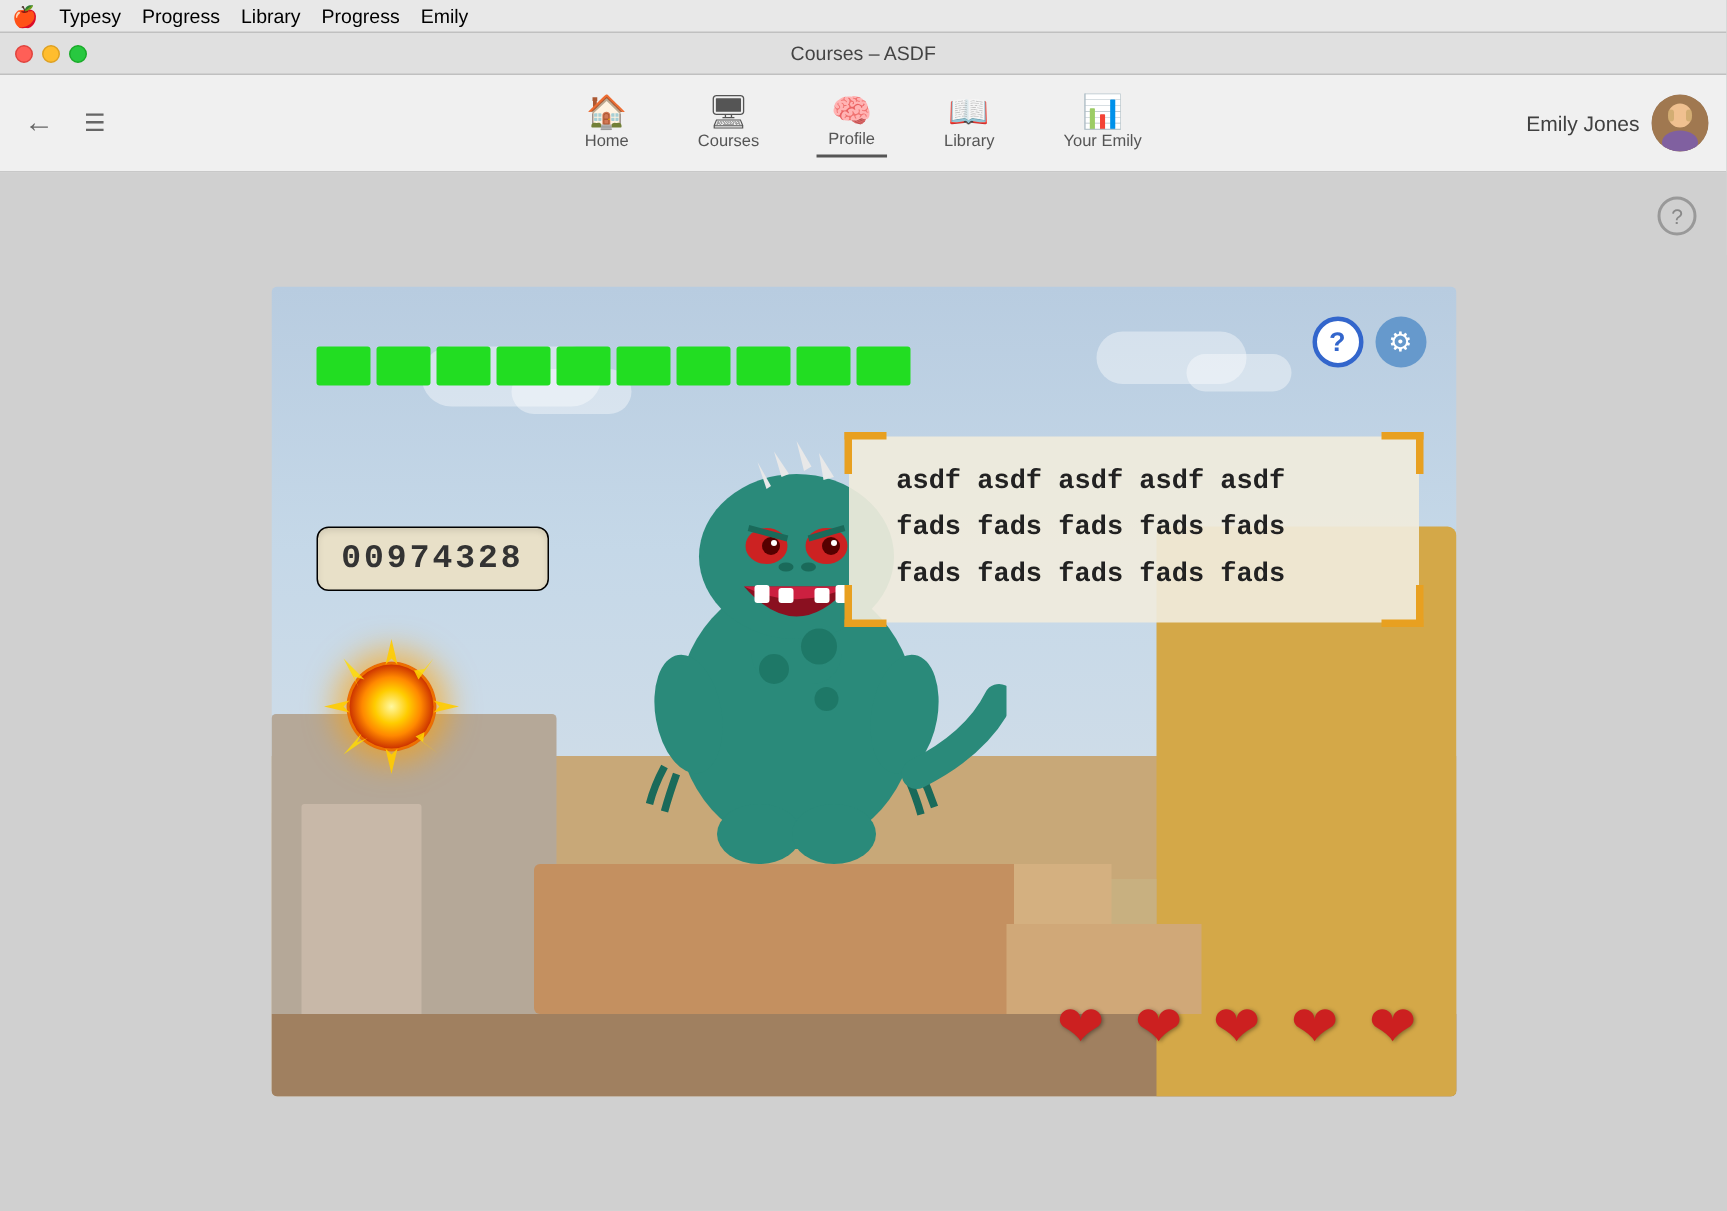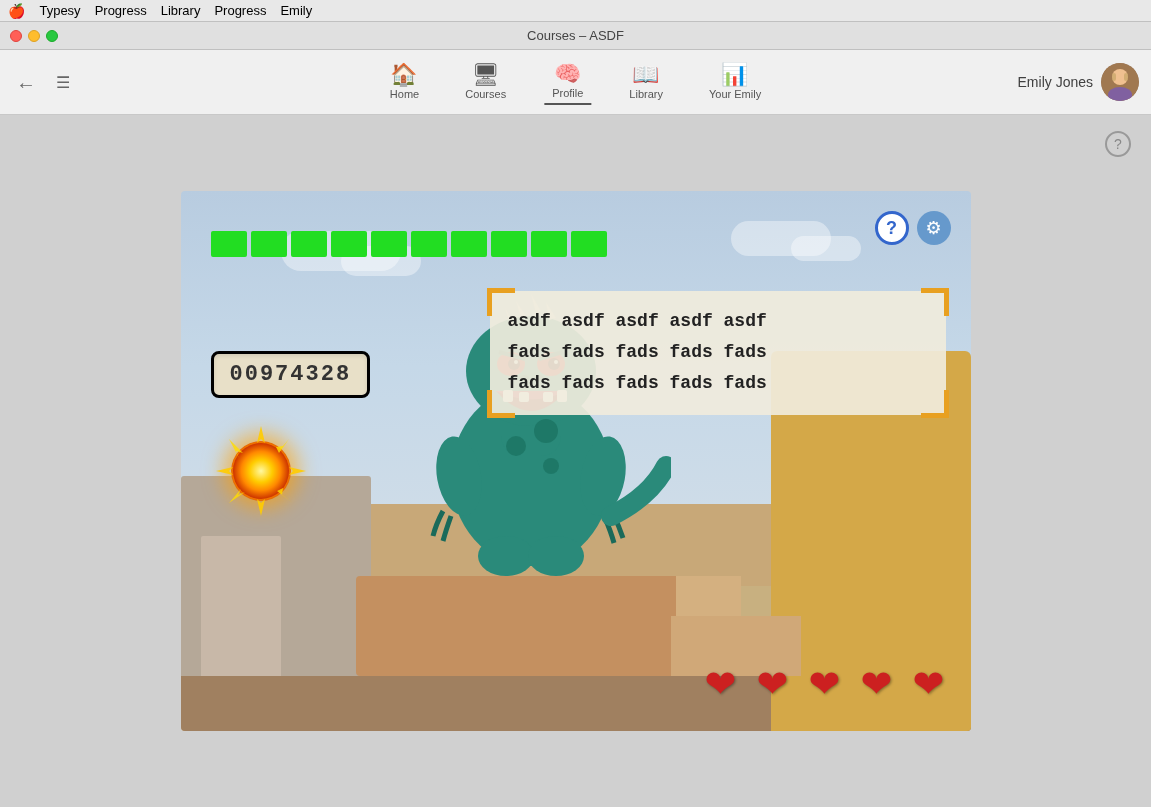--- a/index.html
+++ b/index.html
@@ -211,21 +211,21 @@
       display: flex;
       align-items: flex-end;
       justify-content: center;
     }
 
     
     .score-box {
       position: absolute;
       top: 160px; left: 30px;
       background: #e8e0c8;
-      border: 3px solid #000000;
+      border: 1px solid #000000;
       border-radius: 8px;
       padding: 8px 16px;
       font-size: 22px;
       font-weight: bold;
       color: #333;
       font-family: 'Courier New', monospace;
       letter-spacing: 2px;
       box-shadow: inset 0 2px 4px rgba(0,0,0,0.1);
     }
 
@@ -240,24 +240,24 @@
       width: 36px;
       height: 26px;
       background: #22dd22;
       border-radius: 2px;
     }
 
     
     .typing-box {
       position: absolute;
       top: 100px; right: 25px;
-      width: 456px;
+      width: 380px;
       background: rgba(240, 235, 220, 0.92);
       border: none;
-      padding: 16px 18px;
+      padding: 16px 32px;
       font-family: 'Courier New', monospace;
       font-size: 18px;
       font-weight: bold;
       color: #222;
       line-height: 1.6;
     }
     
     .bracket-tl, .bracket-tr, .bracket-bl, .bracket-br {
       position: absolute;
       width: 28px; height: 28px;

